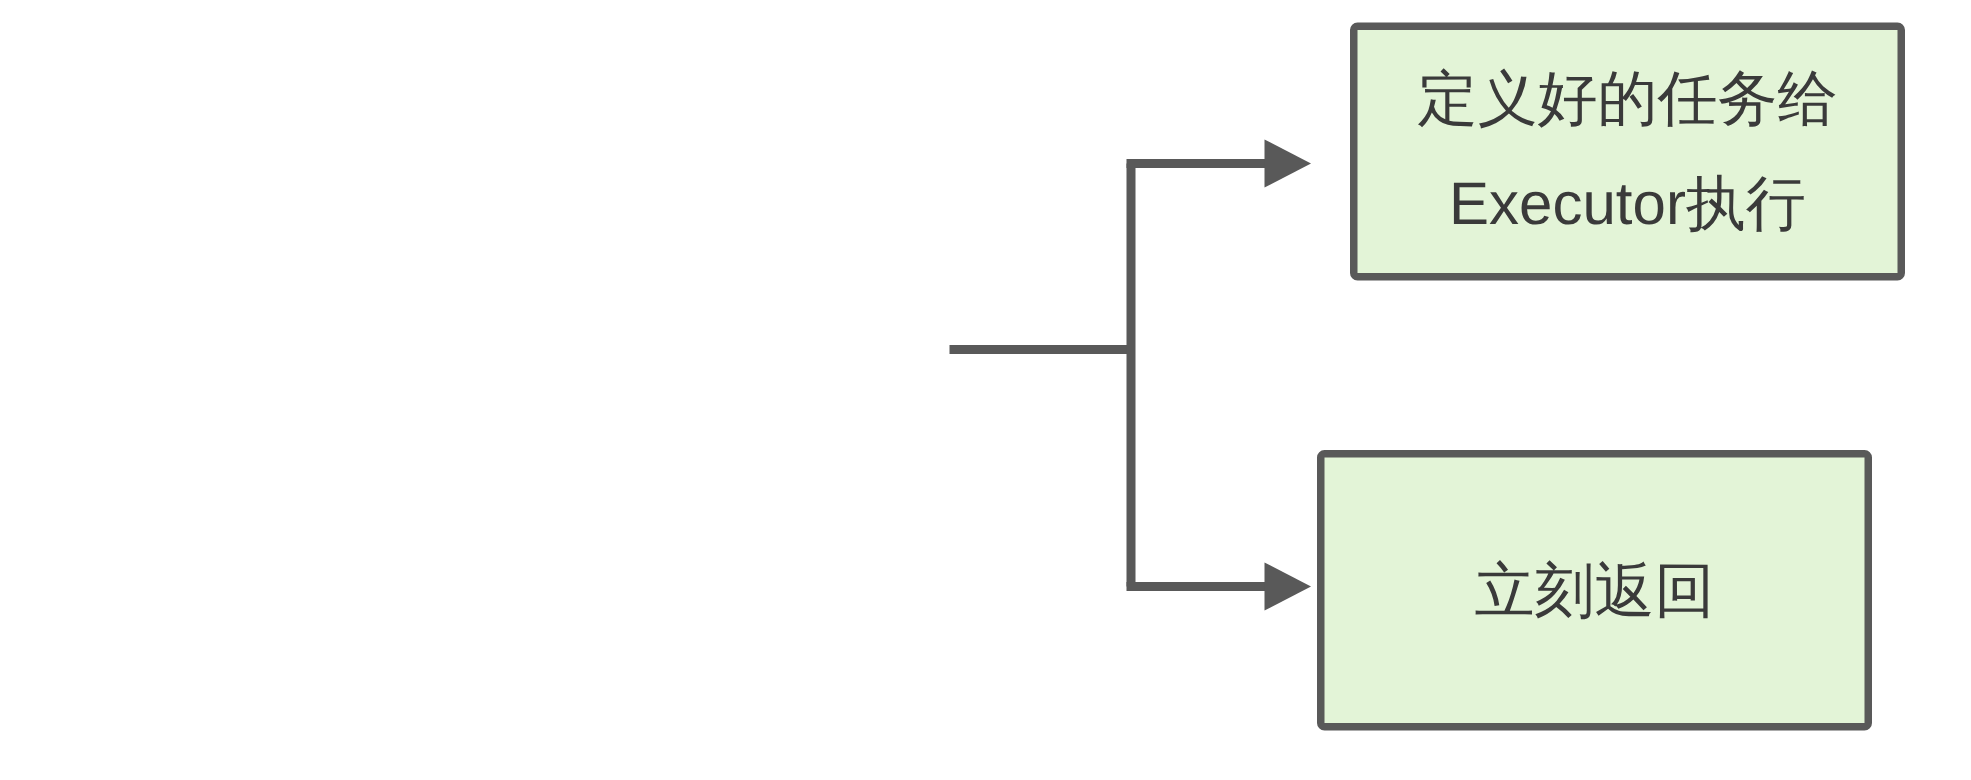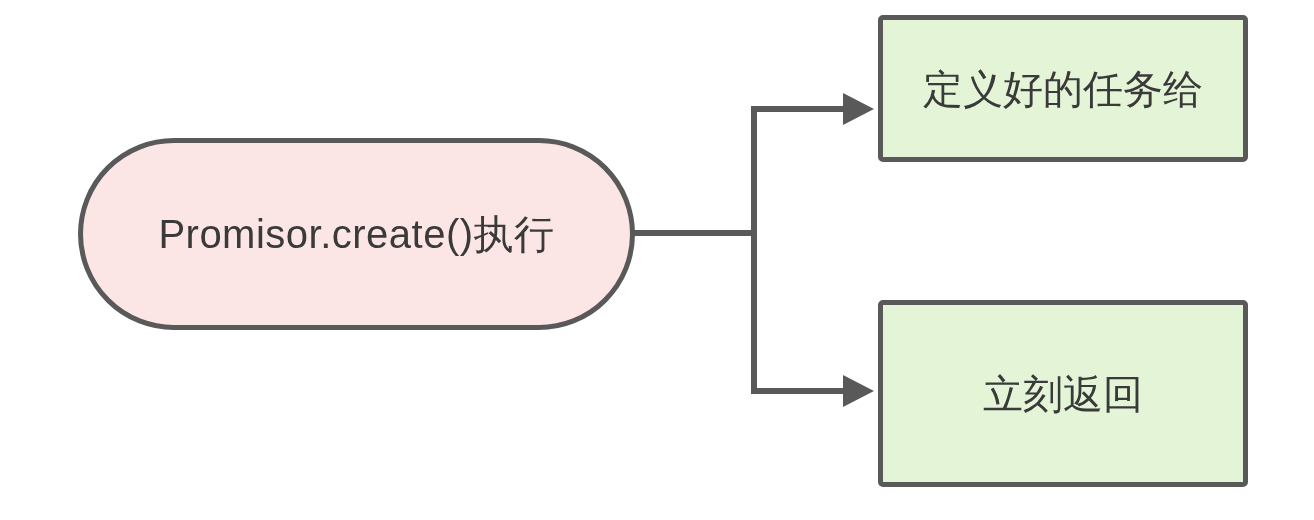--- a/index.html
+++ b/index.html
@@ -62,21 +62,22 @@
     background:var(--outcome-fill);
     border-radius:5px;
     font-size:40px;
   }
   .node-outcome .line{
     line-height:70px;
     white-space:nowrap;
   }
   .node-outcome-top{
     top:15px;
-    height:147px;
+    height:172px;
+    margin-left:22px;
   }
   .node-outcome-bottom{
     top:300px;
     height:187px;
   }
 </style>
 </head>
 <body>
 
 <div class="canvas">
@@ -87,25 +88,23 @@
 
     <path d="M 754 109 V 391"></path>
 
     <path d="M 751 109 H 846"></path>
     <polygon points="874,109 843,93 843,125"></polygon>
 
     <path d="M 751 391 H 846"></path>
     <polygon points="874,391 843,375 843,407"></polygon>
   </svg>
 
-  <div class="node node-source">
-    <span>Promisor.create()执行</span>
-  </div>
 
   <div class="node node-outcome node-outcome-top">
     <div class="line">定义好的任务给</div>
+    <div class="line">Executor执行</div>
   </div>
 
   <div class="node node-outcome node-outcome-bottom">
     <div class="line">立刻返回</div>
   </div>
 
 </div>
 
 </body></html>

